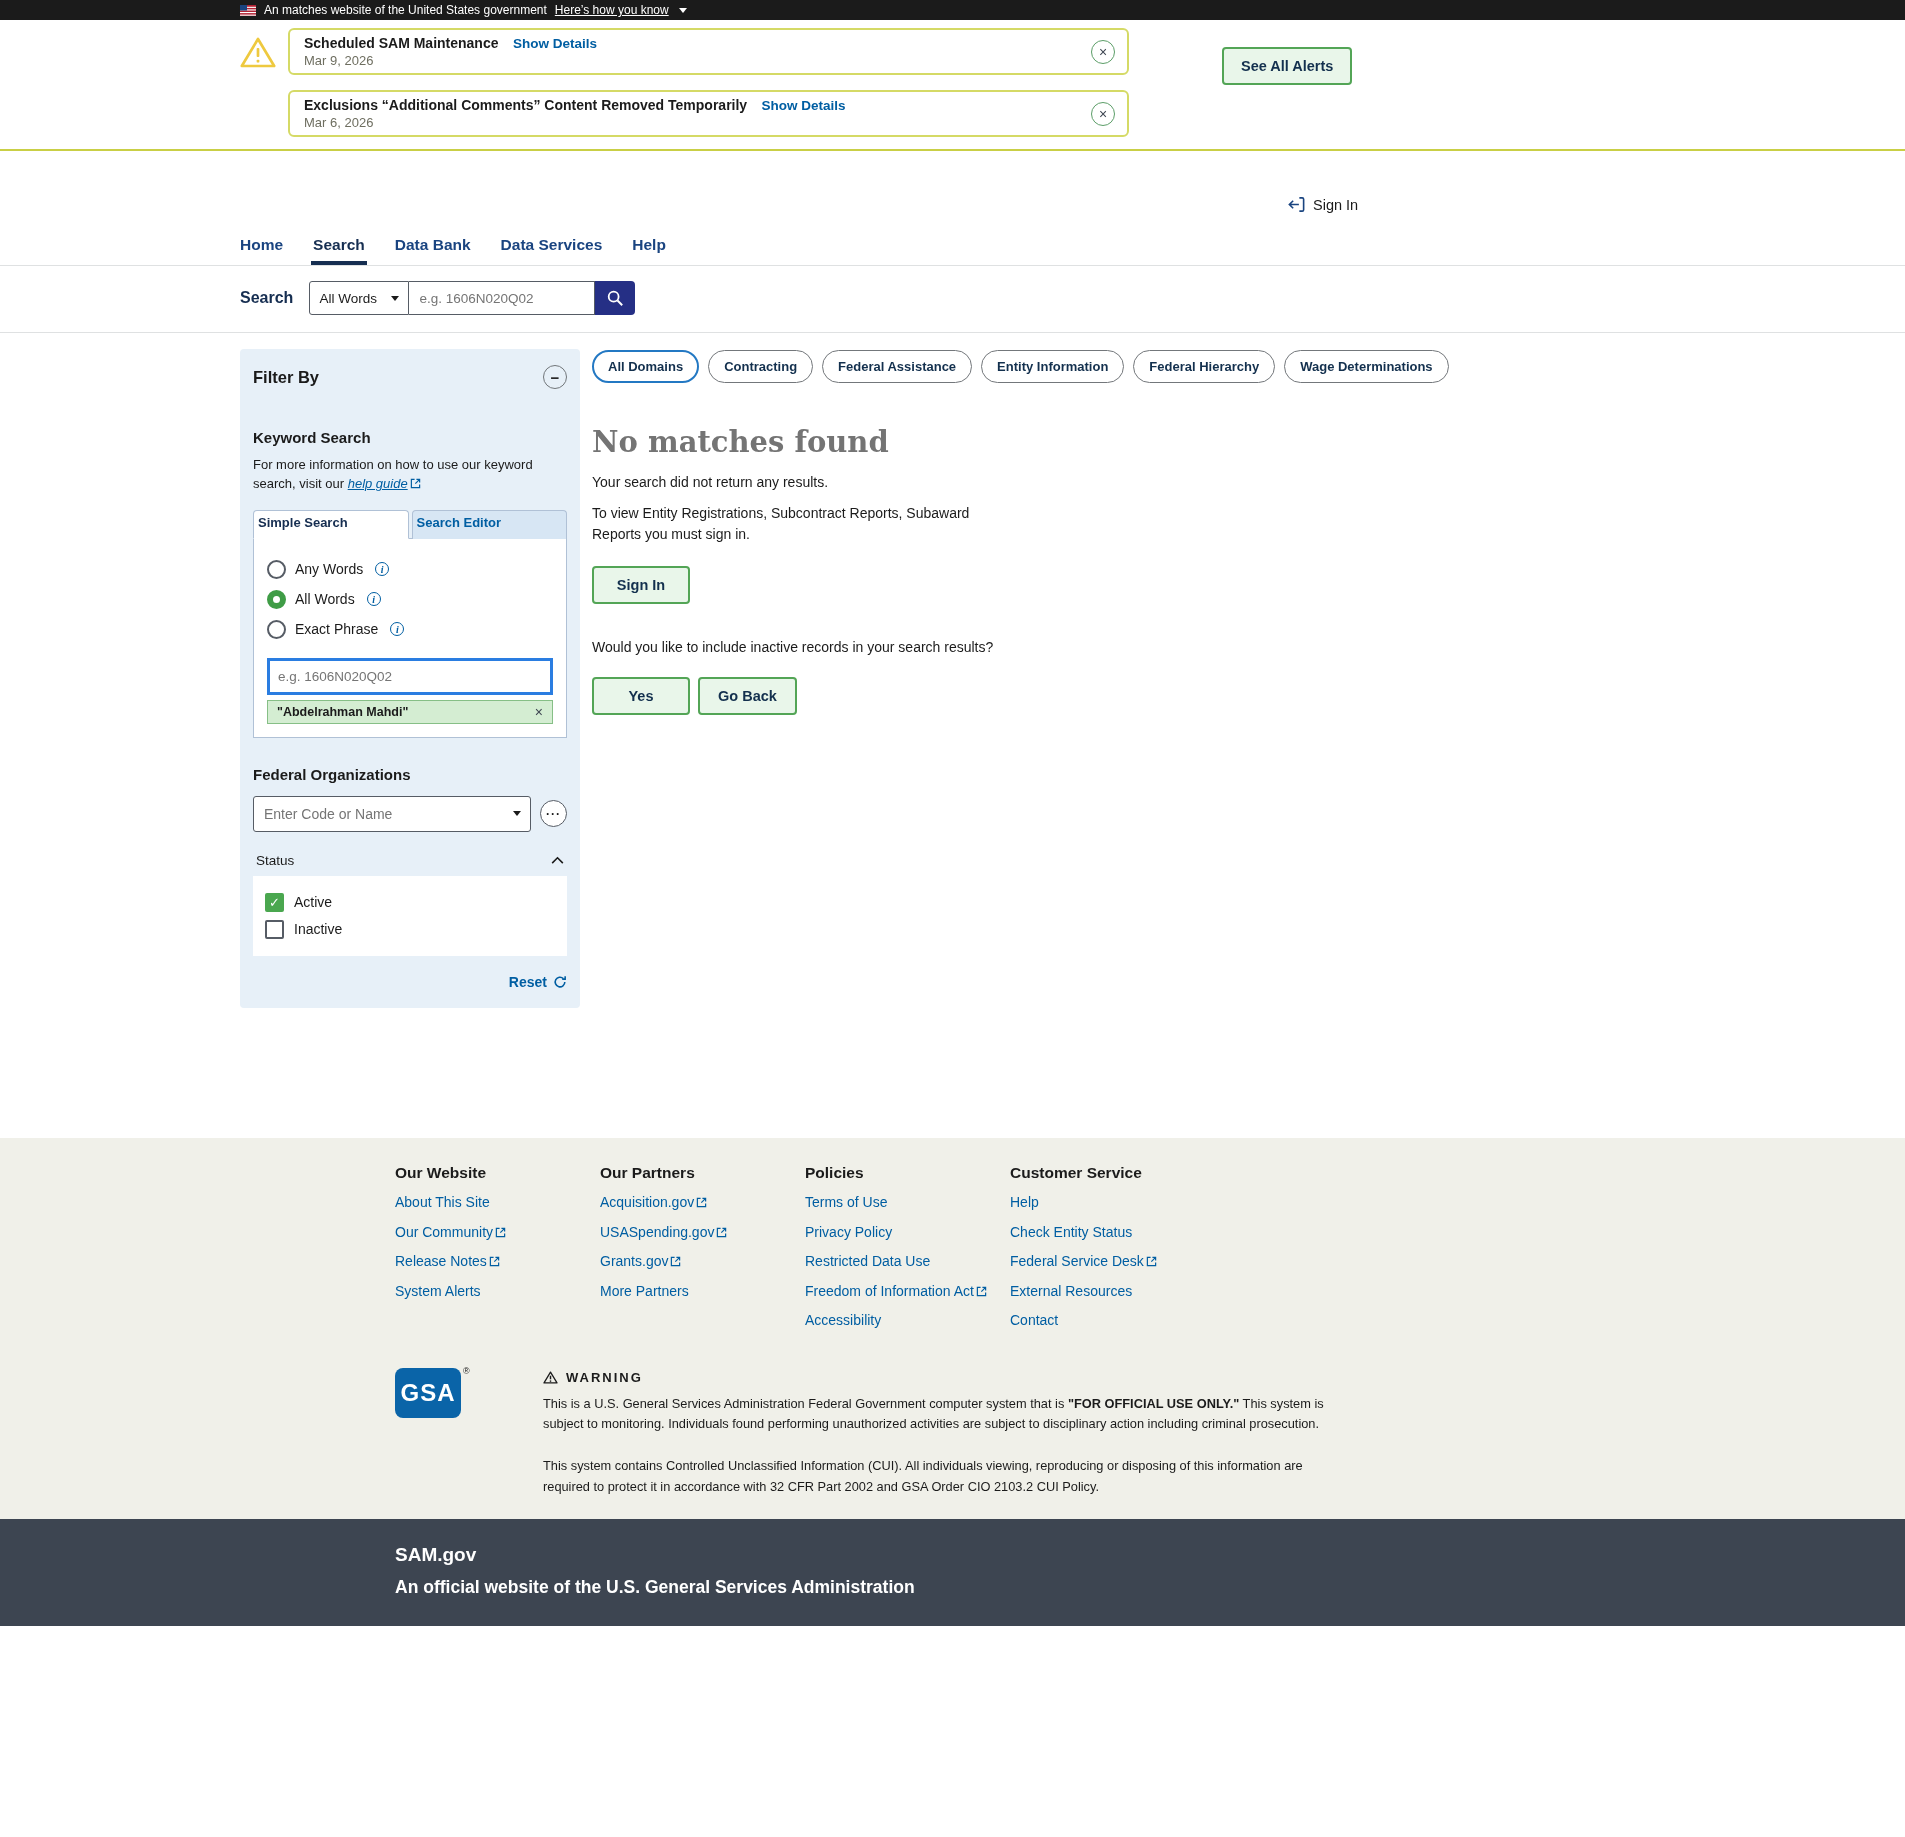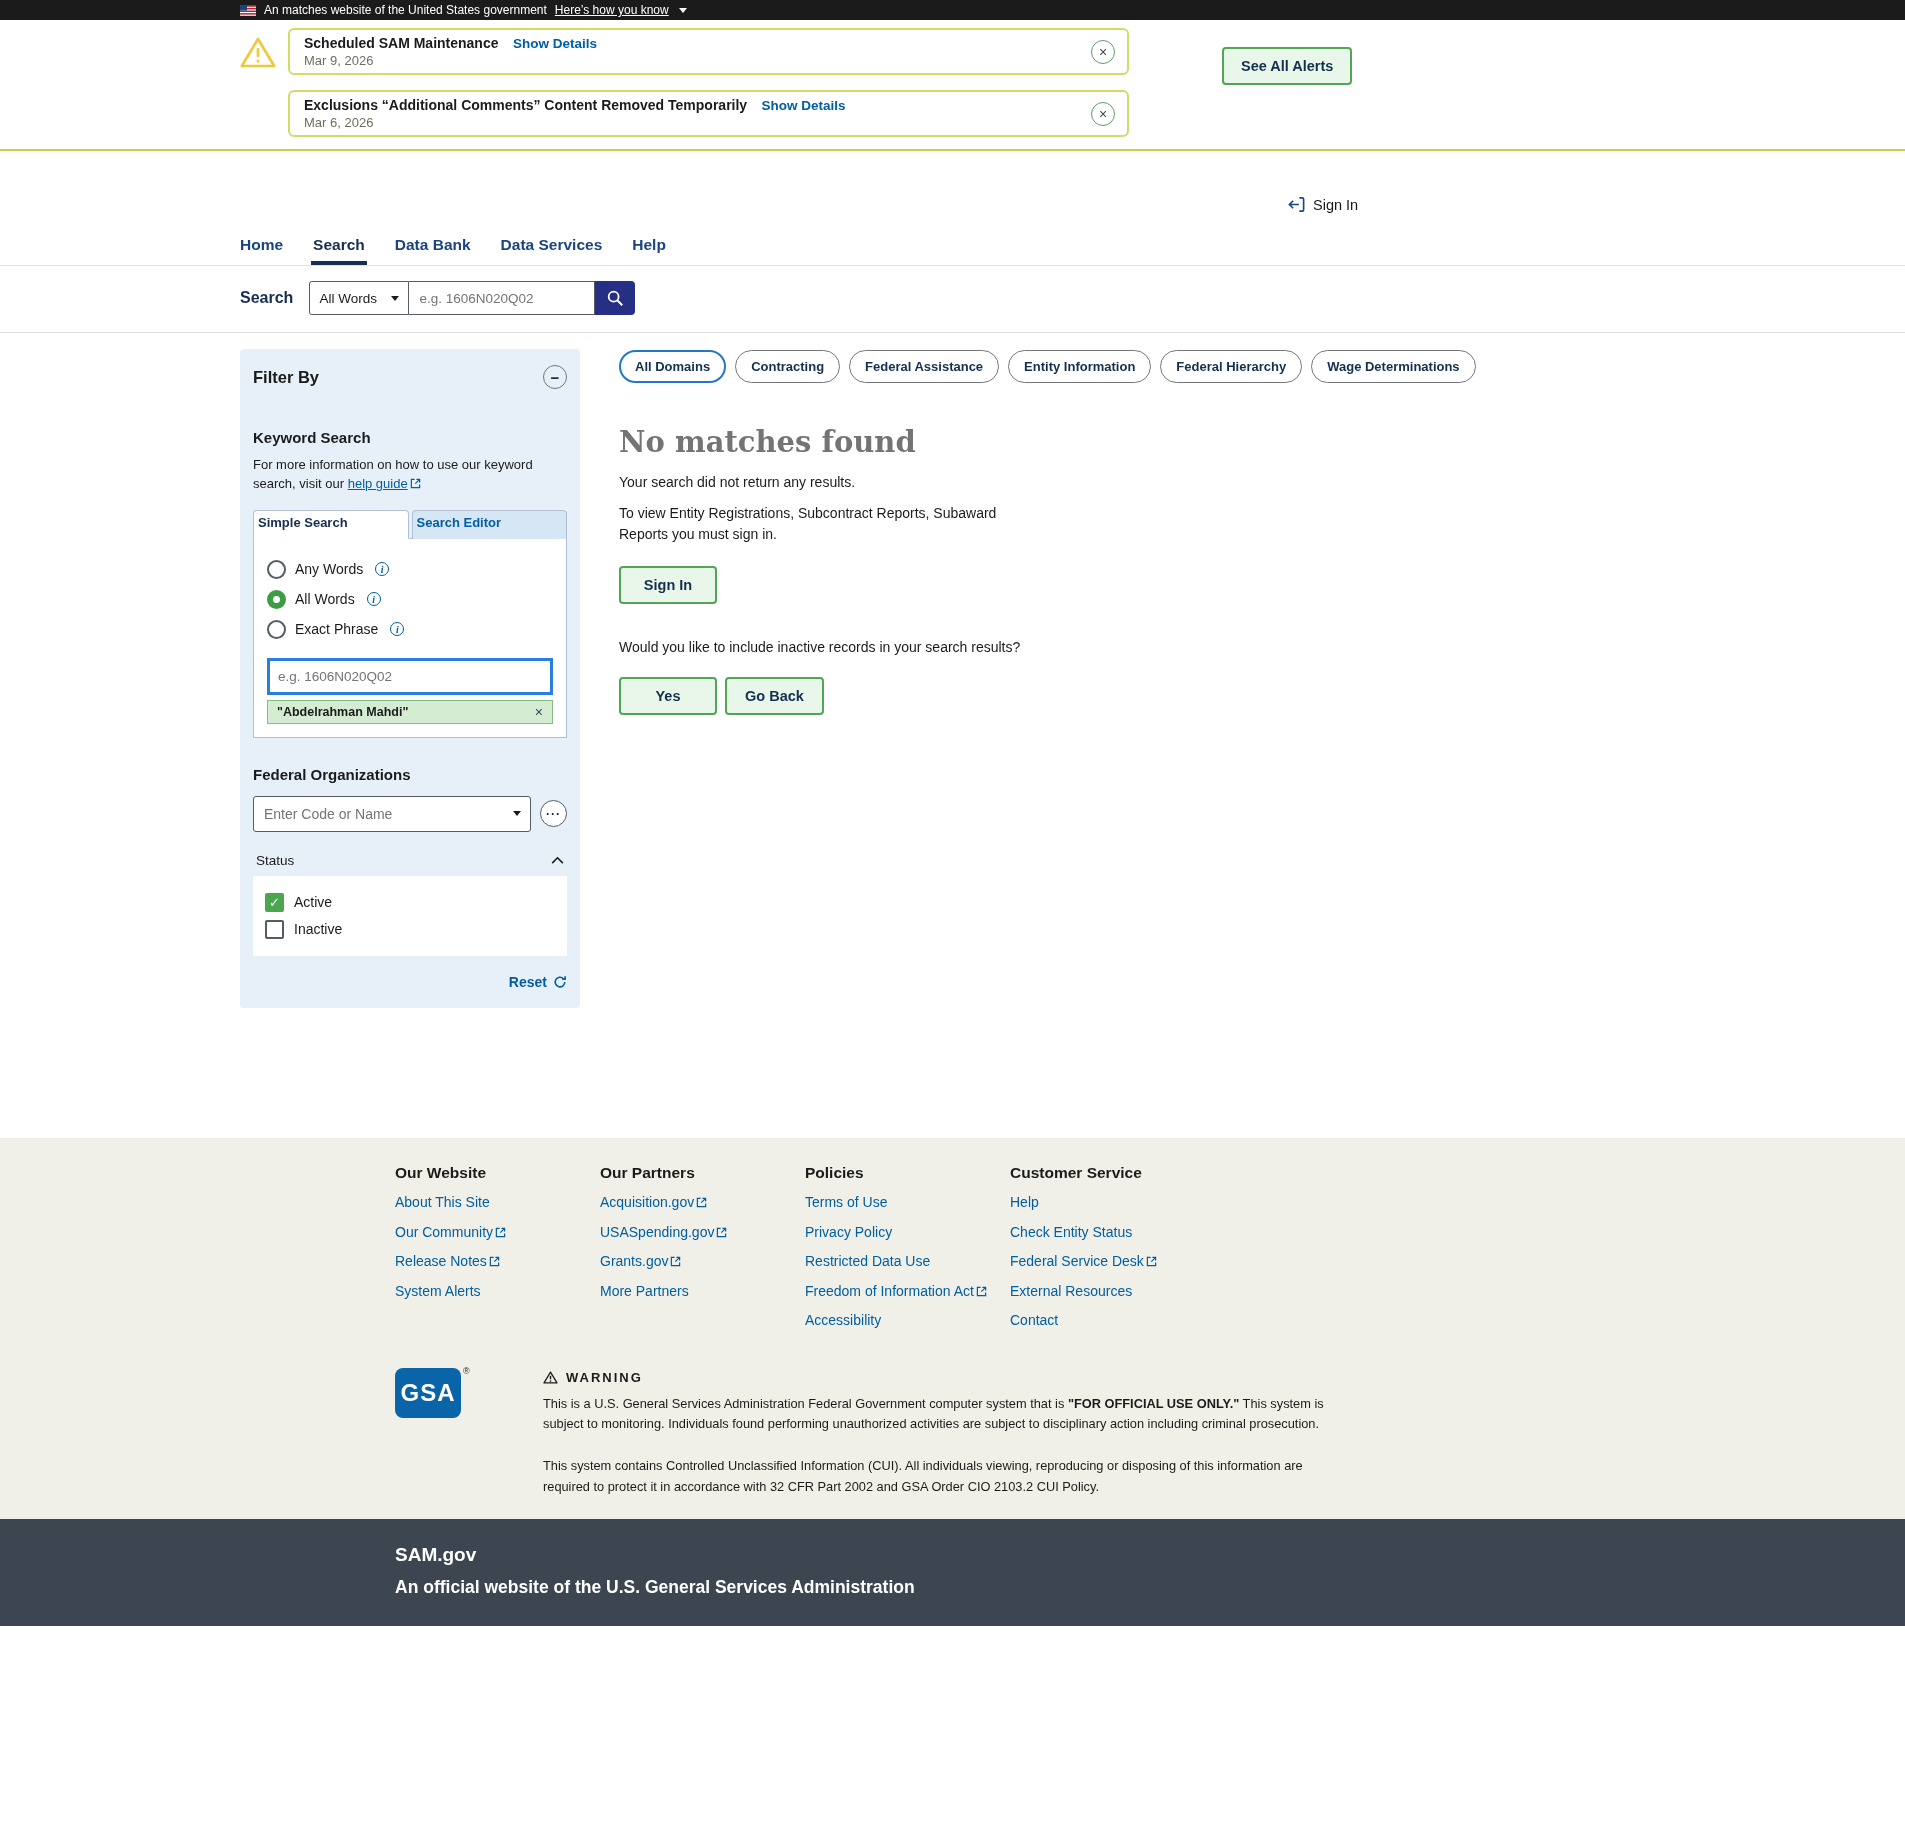--- a/index.html
+++ b/index.html
@@ -57,32 +57,32 @@
     display:flex; align-items:center; justify-content:space-between; padding:0 9px; border-radius:3px 0 0 3px; }
   .caret-down{ width:0; height:0; border-left:4px solid transparent; border-right:4px solid transparent;
     border-top:5px solid #1b1b1b; display:inline-block; }
   .search-input{ width:186px; height:34px; border:1px solid #565c65; border-left:none; padding:0 10px;
     font-size:13.5px; font-family:inherit; outline:none; }
   .search-input::placeholder, .kw-input::placeholder{ color:#757575; }
   .search-btn{ width:40px; height:34px; background:#252f85; border:none; border-radius:0 4px 4px 0;
     display:flex; align-items:center; justify-content:center; }
 
   
-  .main-wrap{ display:flex; padding:16px 0 0 240px; gap:39px; align-items:flex-start; min-height:805px; background:#fff; }
+  .main-wrap{ display:flex; padding:16px 0 0 240px; gap:12px; align-items:flex-start; min-height:805px; background:#fff; }
 
   
   .filter-panel{ width:340px; background:#e7f0f8; border-radius:4px; padding:16px 13px 18px; }
   .filter-head{ display:flex; justify-content:space-between; align-items:center; }
   .filter-title{ font-size:16.5px; font-weight:bold; }
   .collapse-btn{ width:24px; height:24px; border-radius:50%; border:1px solid #71767a; background:transparent;
     color:#1b1b1b; display:flex; align-items:center; justify-content:center; font-size:15px; font-weight:bold; }
   .minus-icon::after{ content:"−"; }
   .kw-heading{ font-size:15px; font-weight:bold; margin-top:40px; }
   .kw-info{ font-size:13px; line-height:1.45; margin-top:10px; }
-  .kw-info a{ color:#005ea2; text-decoration:underline; }
+  .kw-info a{ color:#005ea2; text-decoration:underline;font-style:italic; }
   .ext-ic{ display:inline-block; vertical-align:-1px; margin-left:2px; }
 
   .tabs{ display:flex; margin-top:16px; }
   .tab{ flex:1; text-align:left; padding:4px 4px 8px; font-size:13px; font-weight:bold;
     position:relative; z-index:2; margin-bottom:-1px; border-radius:4px 4px 0 0; }
   .tab.active{ background:#fff; color:#162e51; border:1px solid #b0c1d6; border-bottom:1px solid #fff; }
   .tab.inactive{ background:#d7e6f4; color:#005ea2; border:1px solid #b0c1d6; border-bottom:none; margin-left:3px; }
   .tab-body{ background:#fff; border:1px solid #b0c1d6; padding:10px 13px 13px; position:relative; z-index:1; }
 
   .radio-row{ display:flex; align-items:center; gap:9px; margin:11px 0; font-size:14px; }

